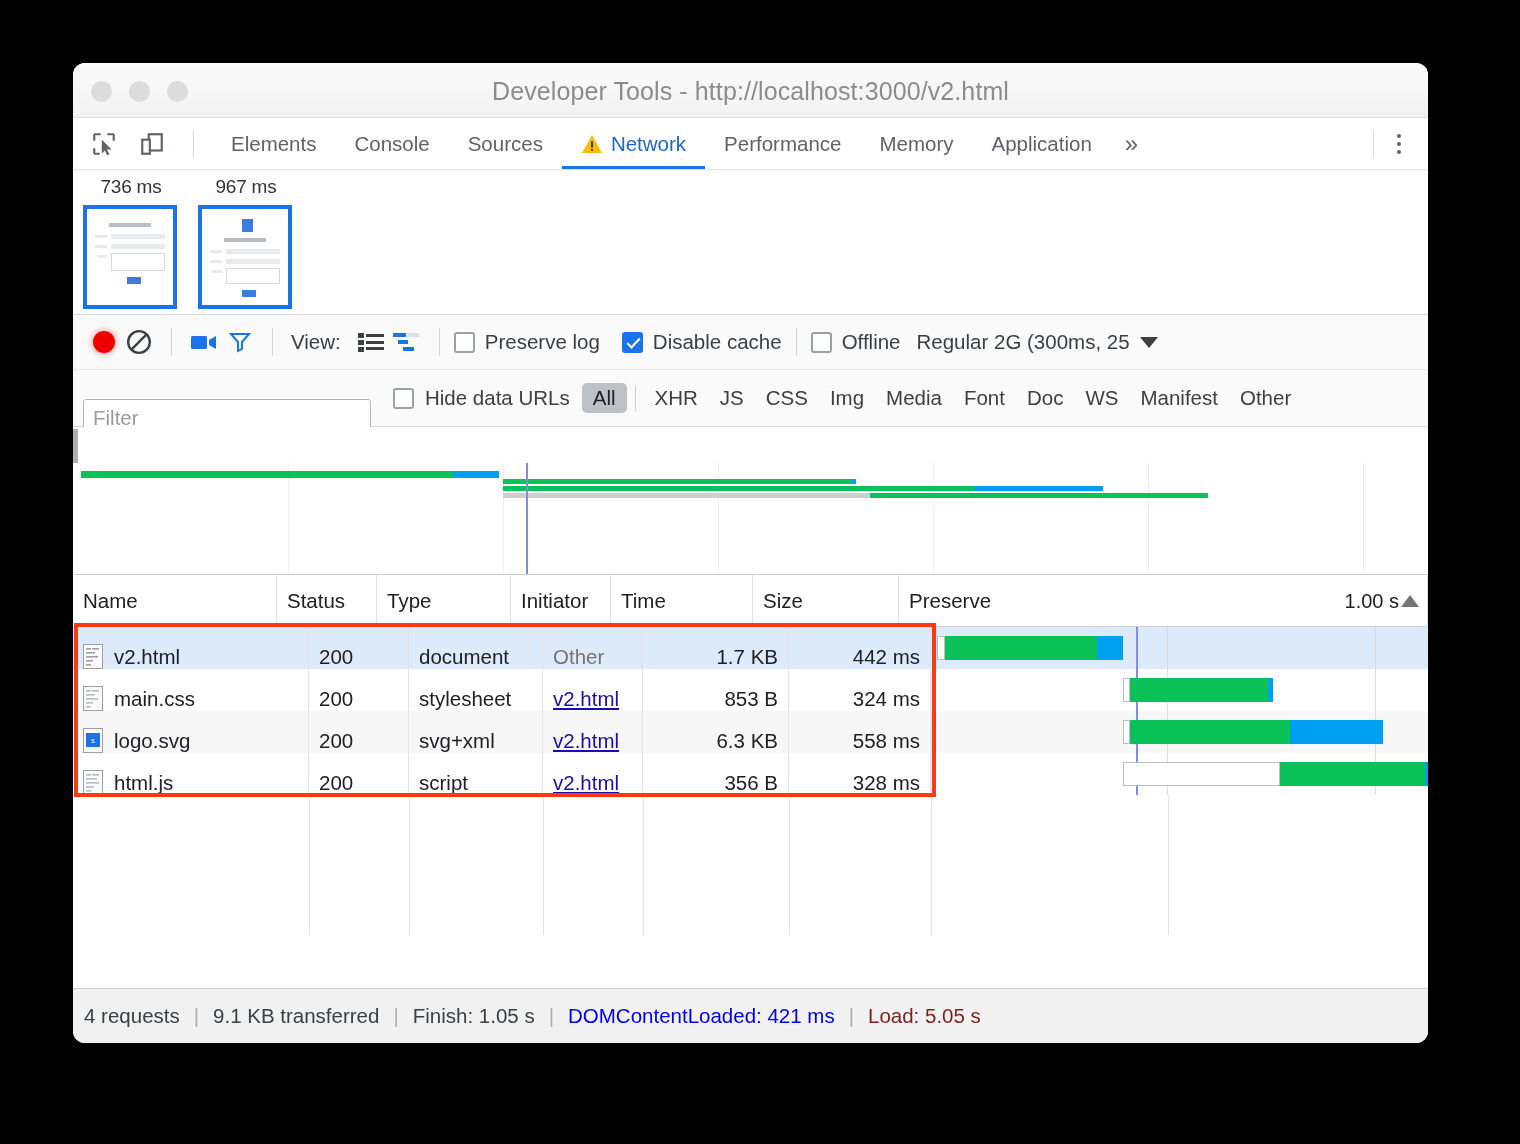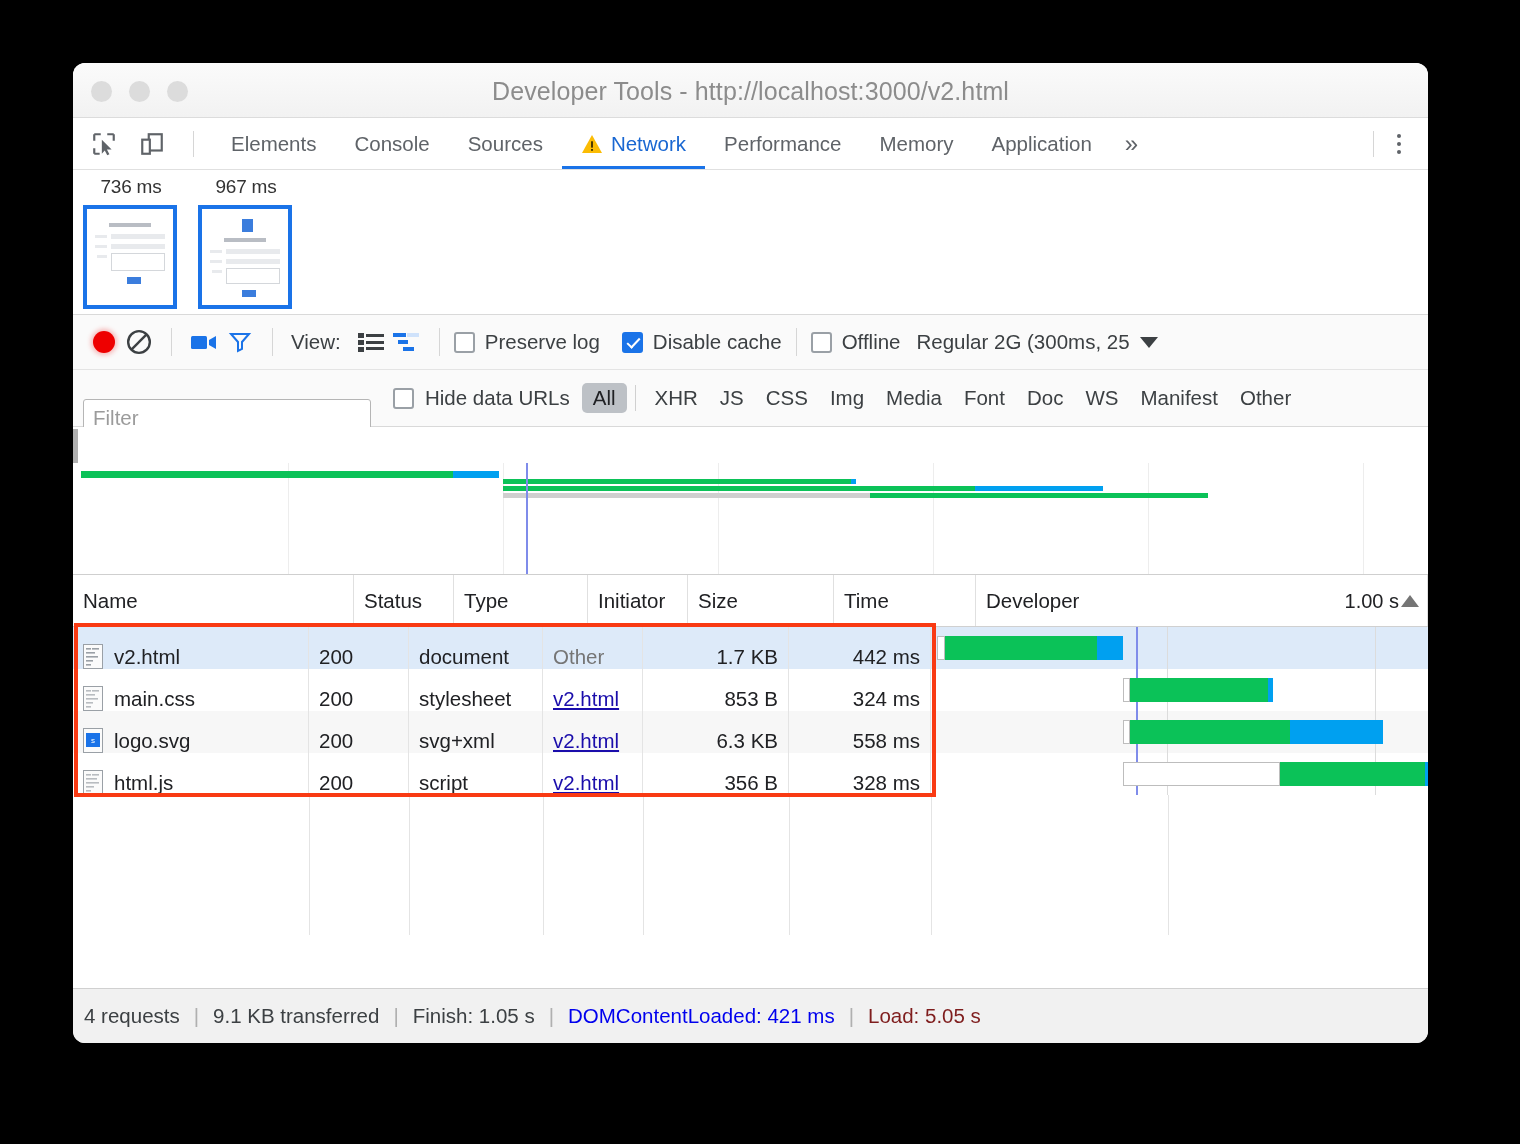--- a/index.html
+++ b/index.html
@@ -439,28 +439,28 @@
       </div>
       <div class="ov-bar" style="left:430px;top:66px;width:705px;height:5px;">
         <span class="wseg" style="left:0;width:367px;background:#cfcfcf;"></span>
         <span class="wseg" style="left:367px;width:338px;background:#0bc258;"></span>
       </div>
       <div class="ov-marker" style="left:453px;top:36px;bottom:0;"></div>
     </div>
 
     <div class="table-wrap">
       <div class="thead">
-        <div class="th" style="width:281px;">Name</div>
+        <div class="th" style="width:204px;">Name</div>
         <div class="th" style="width:100px;">Status</div>
         <div class="th" style="width:134px;">Type</div>
         <div class="th" style="width:100px;">Initiator</div>
+        <div class="th" style="width:142px;">Time</div>
         <div class="th" style="width:146px;">Size</div>
-        <div class="th" style="width:142px;">Time</div>
         <div class="th wf" style="flex:1 1 auto;">
-          <span>Developer</span>
+          <span>Preserve</span>
           <span class="wf-right">1.00 s</span>
           <span class="wf-tri"></span>
         </div>
       </div>
 
       <div class="trow sel">
         <div class="td name" style="width:236px;">
           <span class="fileicon">
             <svg width="20" height="25" viewBox="0 0 20 25">
                 <rect x="0.5" y="0.5" width="19" height="24" fill="#fbfbfb" stroke="#9aa0a6"></rect>

